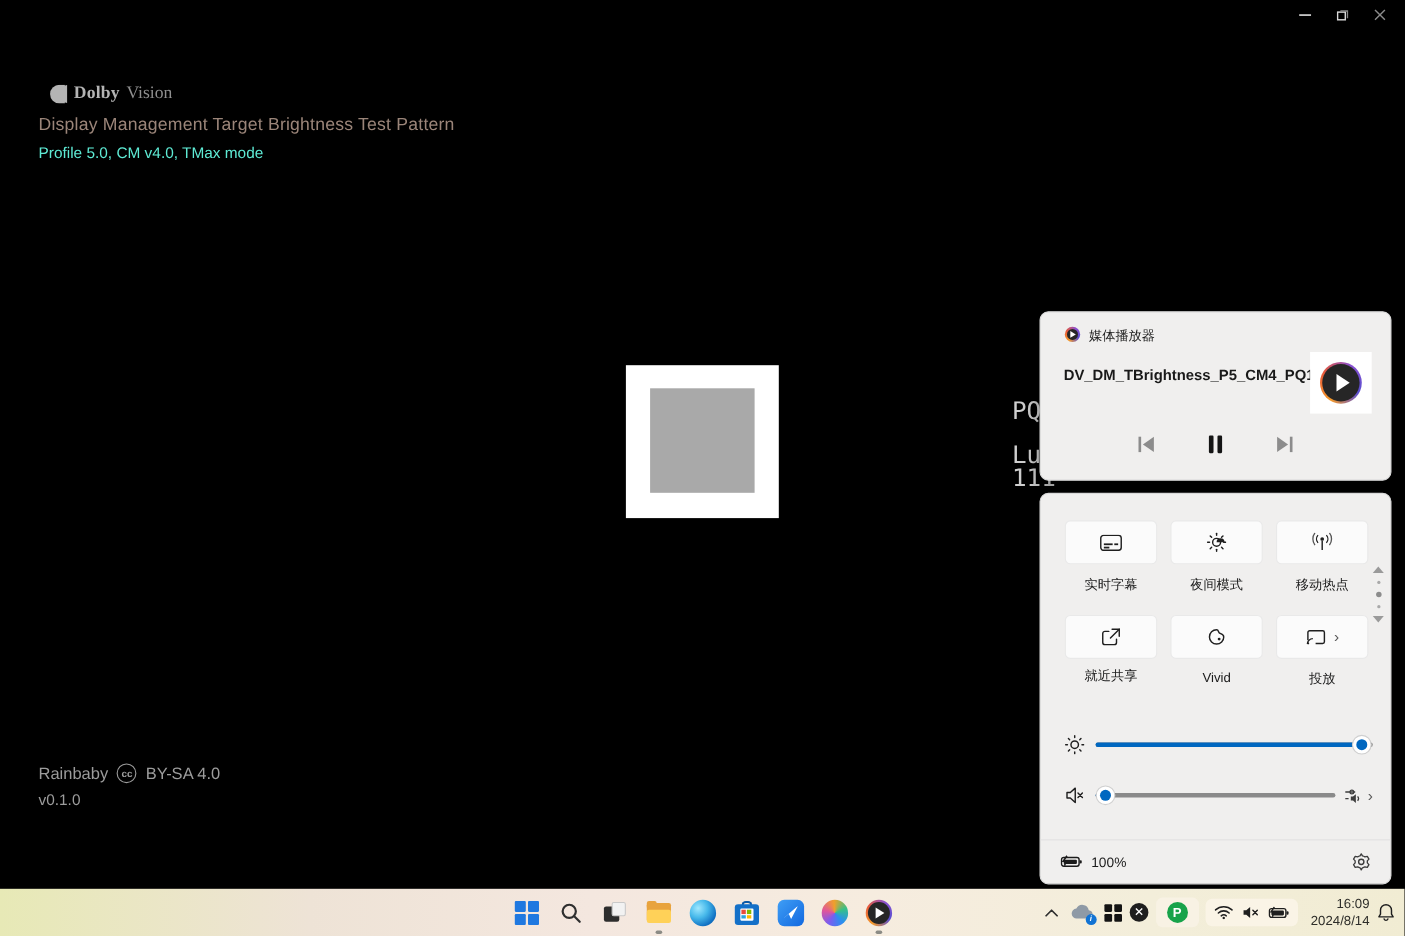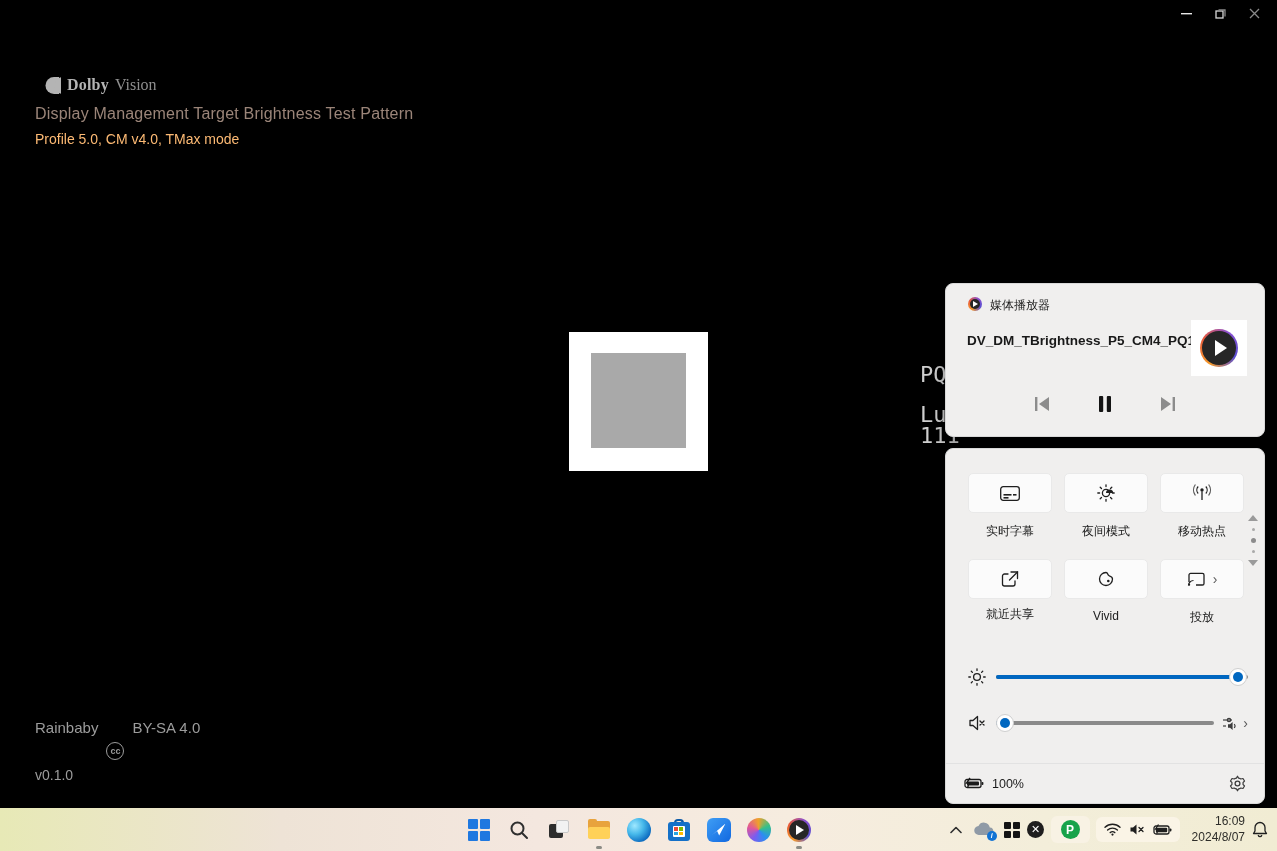--- a/index.html
+++ b/index.html
@@ -12,37 +12,37 @@
   .win-btn { width:34px; height:22px; display:flex; align-items:center; justify-content:center; color:#cfcfcf; }
   .win-btn svg { display:block; }
 
   
   .dolby-block { position:absolute; left:35px; top:76px; }
   .dolby-row { display:flex; align-items:center; gap:6px;font-family:Liberation Serif, serif; }
   .dd-icon { display:flex; gap:1px; }
   .brand-bold { font-size:16px; font-weight:bold; color:#b4b4b4; letter-spacing:.2px; }
   .brand-light { font-size:16px; color:#8f8f8f; }
   .tp-title { margin-top:11px; font-size:16px; color:#9b8579; letter-spacing:.2px; }
-  .tp-sub { margin-top:8px; font-size:14px; color:#fdba74; }
+  .tp-sub { margin-top:8px; font-size:14px; color:#5eead4; }
 
   
   .sq-white { position:absolute; left:569px; top:332px; width:139px; height:139px; background:#fff; }
   .sq-gray  { position:absolute; left:22px; top:21px; width:95px; height:95px; background:#a9a9a9; }
 
   .readout { position:absolute; font-family:"DejaVu Sans Mono","Liberation Mono",monospace; color:#cfcfcf; font-size:22px; }
   .ro-pq  { left:920px; top:362px; }
   .ro-lum { left:920px; top:402px; }
   .ro-val { left:920px; top:423px; }
 
   
   .credit { position:absolute; left:35px; top:694px; color:#9c9c9c; font-size:15px; }
   .credit-row { display:flex; align-items:center; gap:8px; }
   .cc-badge { width:18px; height:18px; border:1.6px solid #9c9c9c; border-radius:50%;
               display:flex; align-items:center; justify-content:center;
-              font-size:9px; font-weight:bold; color:#9c9c9c; letter-spacing:0;margin-top:48px; }
+              font-size:9px; font-weight:bold; color:#9c9c9c; letter-spacing:0; }
   .credit-ver { margin-top:7px; font-size:14px; }
 
   
   .panel { position:absolute; background:#f0efee; border:1px solid #d9d9d9; border-radius:8px;
            box-shadow:0 8px 18px rgba(0,0,0,.35); }
   .media-popup { left:945px; top:283px; width:320px; height:154px; }
   .mp-header { position:absolute; left:22px; top:13px; display:flex; align-items:flex-start; gap:8px; }
   .mp-header-label { font-size:12px; color:#1b1b1b; }
   .mp-title { position:absolute; left:21px; top:332px; font-size:13.5px; font-weight:bold; color:#191919; white-space:nowrap; }
   .media-popup .mp-title { top:49px; }
@@ -474,21 +474,21 @@
         </svg>
         <svg width="19" height="12" viewBox="0 0 19 12">
           <rect x="1" y="2" width="15" height="8" rx="2" fill="none" stroke="#1f1f1f" stroke-width="1.3"></rect>
           <rect x="16.6" y="4.5" width="1.8" height="3" rx="0.8" fill="#1f1f1f"></rect>
           <rect x="2.8" y="3.8" width="11.4" height="4.4" rx="1" fill="#1f1f1f"></rect>
           <path d="M5.5 0.5 L2.5 5 H5 L3.8 9.5" fill="none" stroke="#1f1f1f" stroke-width="1.3"></path>
         </svg>
       </div>
       <div class="clock">
         <div>16:09</div>
-        <div>2024/8/07</div>
+        <div>2024/8/14</div>
       </div>
       <div class="tray-ico">
         <svg width="16" height="17" viewBox="0 0 16 17">
           <path d="M8 1.5 a5 5 0 0 1 5 5 v3.5 l1.5 2.5 H1.5 L3 10 V6.5 a5 5 0 0 1 5 -5 Z" fill="none" stroke="#1f1f1f" stroke-width="1.3" stroke-linejoin="round"></path>
           <path d="M6.3 14.5 a1.8 1.8 0 0 0 3.4 0" fill="none" stroke="#1f1f1f" stroke-width="1.3" stroke-linecap="round"></path>
         </svg>
       </div>
     </div>
   </div>
 

